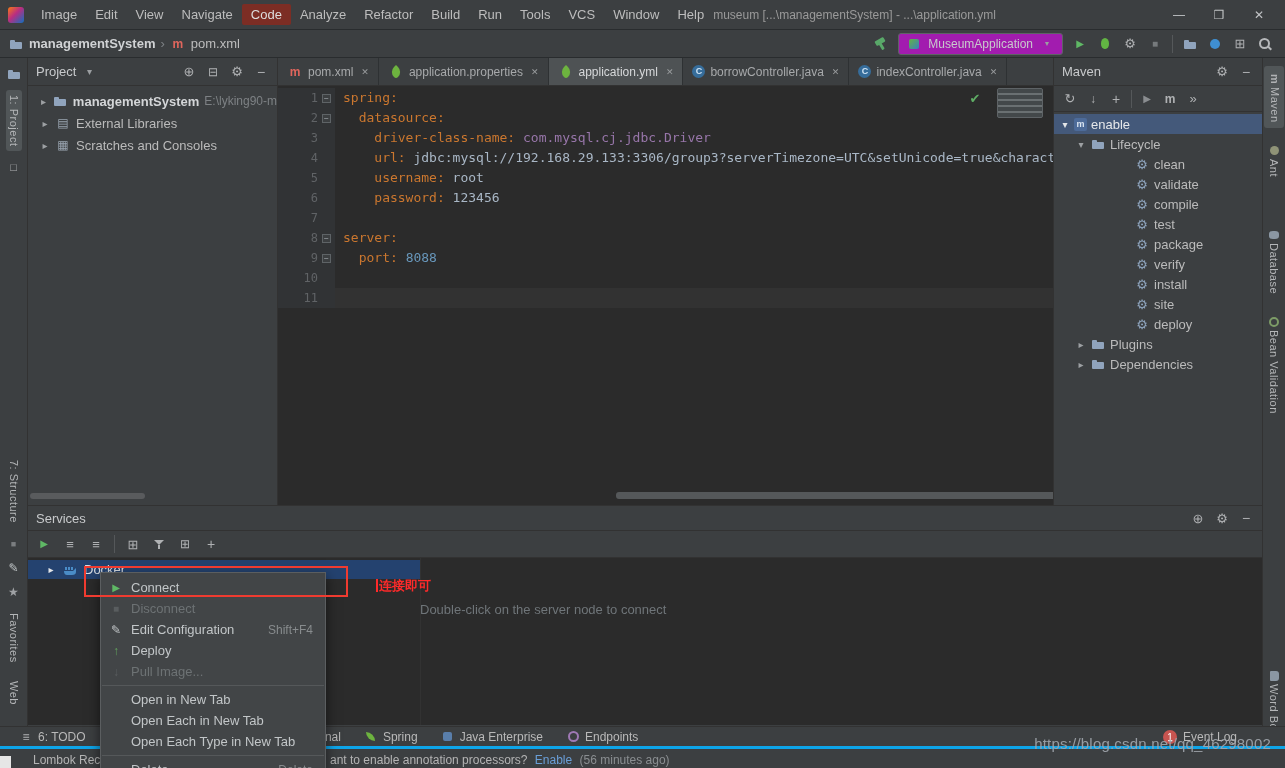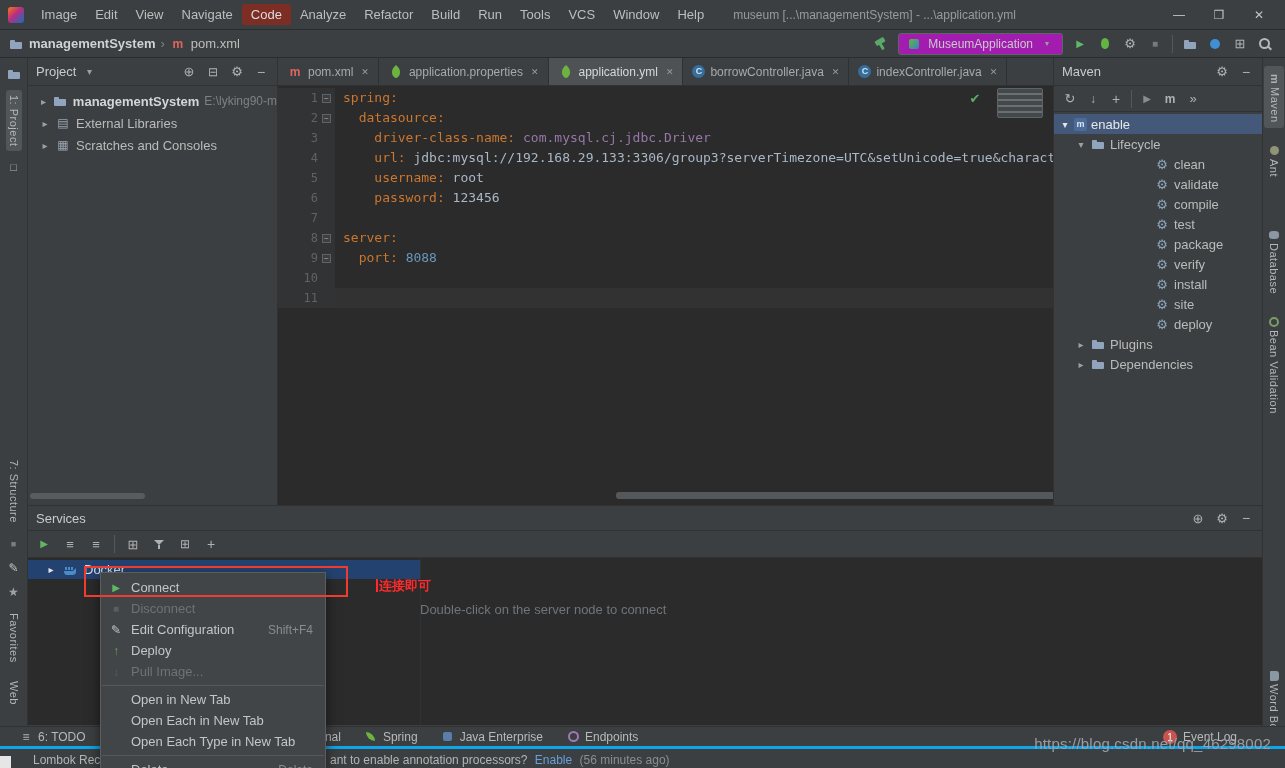--- a/index.html
+++ b/index.html
@@ -67,21 +67,21 @@
   .ic-blue-dot::before{content:"";width:10px;height:10px;border-radius:50%;background:#3f8fd2}
   .ic-caret::before{content:"▼";font-size:7px;color:#9b9ea1}
   .ic-caret-s::before{content:"▾";font-size:10px;color:#9b9ea1}
 
   
   .titlebar{position:absolute;left:0;top:0;width:100%;height:30px;background:#3c3f41;border-bottom:1px solid #292c2e;display:flex;align-items:center}
   .logo{width:16px;height:16px;margin:0 8px 0 8px;border-radius:3px;background:linear-gradient(135deg,#f97a12,#b92d82 45%,#0d72c0)}
   .menu-bar{display:flex;align-items:center}
   .menu-item{padding:3px 9px;color:#bdbdbd;cursor:default}
   .menu-item.hot{background:#7c2d24;border-radius:2px;color:#ddd}
-  .win-title{margin-left:20px;color:#9a9a9a;font-size:12px;white-space:nowrap}
+  .win-title{color:#9a9a9a;font-size:12px;white-space:nowrap}
   .win-controls{margin-left:auto;display:flex;padding-right:6px}
   .win-btn{width:40px;text-align:center;color:#c2c4c6;font-size:12px;line-height:28px}
   .win-min::before{content:"—"}
   .win-max::before{content:"❒"}
   .win-close::before{content:"✕"}
 
   
   .navbar{position:absolute;left:0;top:30px;width:100%;height:28px;background:#3c3f41;border-bottom:1px solid #292c2e;display:flex;align-items:center;padding:0 8px}
   .crumbs{display:flex;align-items:center;gap:5px}
   .crumb-project{color:#d0d2d4;font-weight:700}
@@ -133,21 +133,21 @@
   .ed-check{position:absolute;top:32px;right:70px}
   .preview{position:absolute;top:30px;right:10px;width:46px;height:30px;background:#43484a;border:1px solid #5e6366;border-radius:2px;
     background-image:repeating-linear-gradient(#43484a 0 4px,#6a7072 4px 6px);}
   .hthumb-e{position:absolute;left:338px;bottom:6px;width:462px;height:7px;background:#55585a;border-radius:3px}
 
   
   .maven-panel{position:absolute;left:1053px;top:58px;width:209px;height:447px;background:#3c3f41;border-left:1px solid #323232}
   .m-toolbar{height:26px;display:flex;align-items:center;gap:7px;padding:0 8px;border-bottom:1px solid #323232}
   .m-tree{padding-top:2px}
   .m-row{height:20px;display:flex;align-items:center;gap:4px;font-size:13px;cursor:default;white-space:nowrap}
-  .m-row.lv0{padding-left:6px}.m-row.lv1{padding-left:22px}.m-row.lv2{padding-left:86px}
+  .m-row.lv0{padding-left:6px}.m-row.lv1{padding-left:22px}.m-row.lv2{padding-left:66px}
   .m-row.sel{background:#44597a}
   .m-row.sel .lbl{color:#e6e8ea}
 
   
   .services{position:absolute;left:28px;top:505px;width:1234px;height:221px;background:#3c3f41;border-top:1px solid #323232}
   .sv-header{height:24px;display:flex;align-items:center;padding:0 8px;gap:8px}
   .sv-toolbar{height:28px;display:flex;align-items:center;gap:10px;padding:0 8px;border-top:1px solid #323232;border-bottom:1px solid #323232}
   .sv-content{position:relative;height:167px;background:#2b2b2b}
   .sv-divider{position:absolute;left:392px;top:0;bottom:0;width:1px;background:#323232}
   .docker-row{position:absolute;left:0;top:2px;width:392px;height:19px;background:#24426f;display:flex;align-items:center;gap:6px;padding-left:18px;color:#d8dde2}

